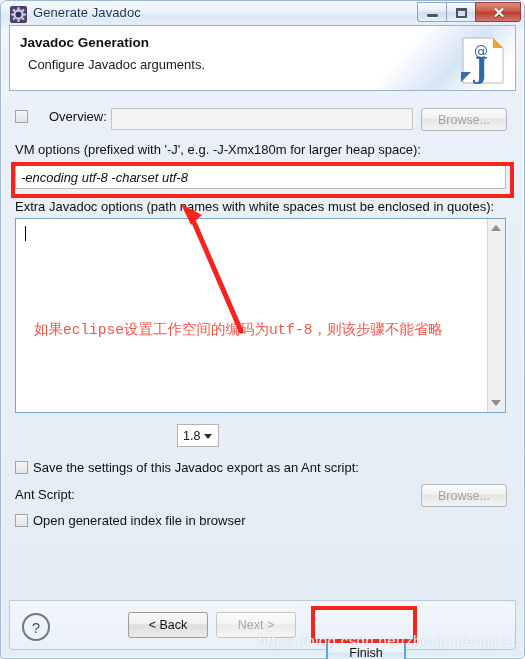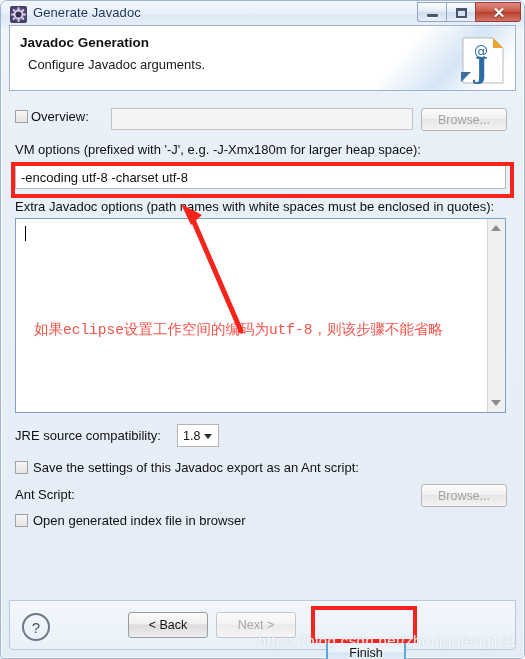--- a/index.html
+++ b/index.html
@@ -125,21 +125,21 @@
 
   .tf {
     box-sizing: border-box;
     border: 1px solid #c3c3c3;
     background: #f4f4f4;
     font-size: 12.5px; color: #8c8c8c;
     padding: 0 5px;
     display: flex; align-items: center;
     white-space: nowrap; overflow: hidden;
   }
-  .tf.enabled { background: #ffffff; color: #111111; border-color: #b9b9b9; }
+  .tf.enabled { background: #ffffff; color: #111111; border-color: #b9b9b9; font-style: italic; }
 
   .btn {
     box-sizing: border-box;
     border: 1px solid #b6b6b6;
     border-radius: 3px;
     background: linear-gradient(180deg,#fcfcfc 0%,#f1f1f1 45%,#e6e6e6 50%,#f3f3f3 100%);
     font-size: 12.5px; color: #a3a3a3;
     display: flex; align-items: center; justify-content: center;
     white-space: nowrap;
   }
@@ -290,40 +290,39 @@
       <text x="13" y="19" font-size="14" fill="#2e6ca8" font-family="DejaVu Sans, sans-serif">@</text>
       <text x="14" y="41" font-size="27" font-weight="bold" fill="#2d6ba6" font-family="DejaVu Serif, serif">J</text>
       <polygon points="0,35 10,35 0,45" fill="#3c6ea5"></polygon>
     </svg>
   </div>
 
   <div class="body-area">
 
     <div style="position:absolute;left:6px;top:12px;display:flex;align-items:center;">
       <span class="chk"></span>
-      <span class="lbl" style="margin-left:3px;">Overview:</span>
+      <span class="lbl" style="margin-left:21px;">Overview:</span>
     </div>
     <div class="tf" style="position:absolute;left:102px;top:11px;width:302px;height:22px;" title=""></div>
     <div class="btn" style="position:absolute;left:412px;top:11px;width:86px;height:23px;">Browse...</div>
 
     <div class="lbl" style="position:absolute;left:6px;top:45px;">VM options (prefixed with '-J', e.g. -J-Xmx180m for larger heap space):</div>
     <div class="tf enabled" style="position:absolute;left:6px;top:68px;width:491px;height:24px;font-size:13px;">-encoding utf-8 -charset utf-8</div>
 
     <div class="lbl" style="position:absolute;left:6px;top:102px;">Extra Javadoc options (path names with white spaces must be enclosed in quotes):</div>
 
     <div class="ta-wrap">
       <span class="caret"></span>
       <div class="sbar">
         <span class="sarrow up"></span>
         <span class="sarrow down"></span>
       </div>
       <div class="cn-note">如果eclipse设置工作空间的编码为utf-8，则该步骤不能省略</div>
     </div>
 
-    <div class="lbl" style="position:absolute;left:6px;top:331px;">JRE source compatibility:</div>
     <div class="combo" style="position:absolute;left:168px;top:327px;width:42px;height:23px;">
       <span>1.8</span>
       <span class="arr"></span>
     </div>
 
     <div style="position:absolute;left:6px;top:363px;display:flex;align-items:center;">
       <span class="chk"></span>
       <span class="lbl" style="margin-left:5px;">Save the settings of this Javadoc export as an Ant script:</span>
     </div>
 

